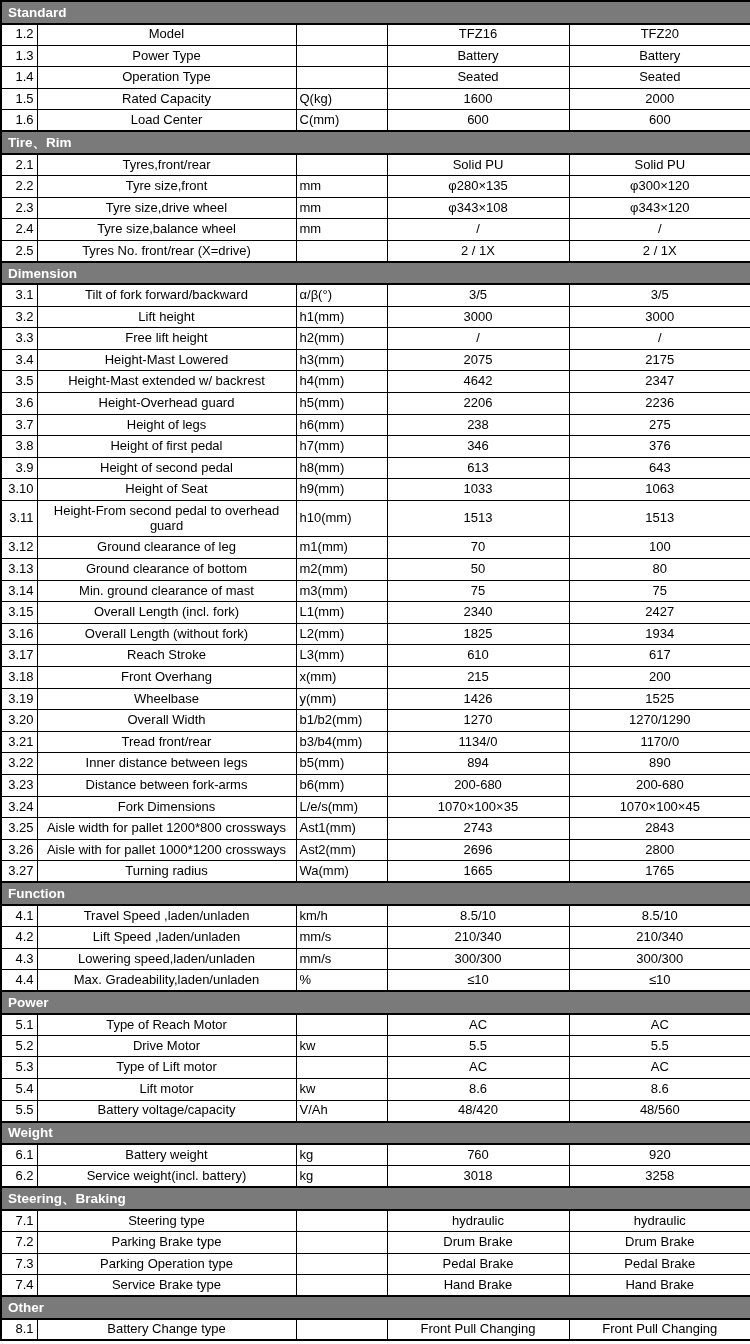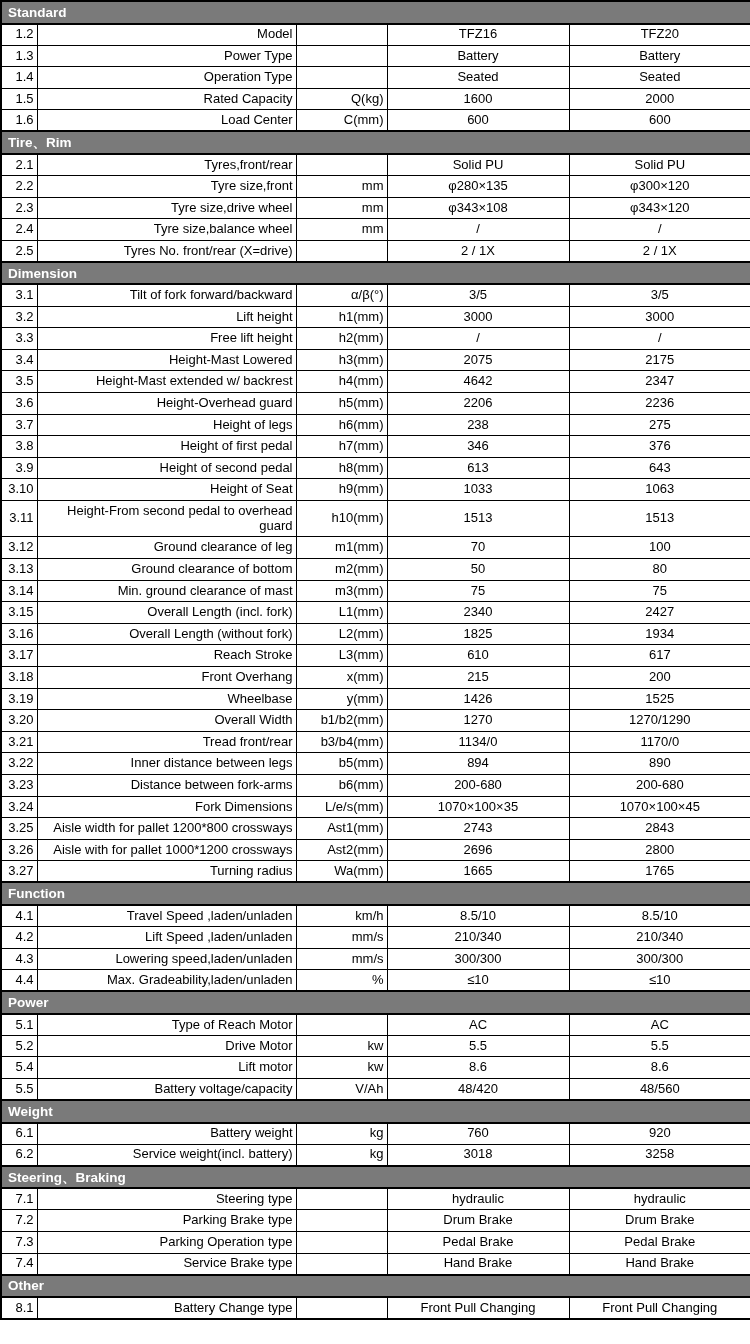--- a/index.html
+++ b/index.html
@@ -31,22 +31,22 @@
   tr.section-row { height: 22.5px; }
   tr.section-row td {
     background: #7a7a7a;
     color: #ffffff;
     font-weight: bold;
     font-size: 13.5px;
     padding-left: 6px;
     border: 2px solid #000000;
   }
   td.c-code  { text-align: right; padding-left: 4px; padding-right: 1px; }
-  td.c-label { text-align: right; padding-left: 6px; margin-top: 44px; }
-  td.c-unit  { text-align: right; }
+  td.c-label { text-align: center; padding-left: 6px; margin-top: 44px; }
+  td.c-unit  { text-align: left; }
   td.c-val   { text-align: center; }
   table.spec { border: 2px solid #000000; }
 </style>
 </head>
 <body>
 
 <div class="sheet">
   <table class="spec">
     <colgroup>
       <col style="width:36px">
@@ -366,20 +366,27 @@
           <td class="c-val">AC</td>
         </tr>
         <tr class="data-row">
           <td class="c-code">5.2</td>
           <td class="c-label">Drive Motor</td>
           <td class="c-unit">kw</td>
           <td class="c-val">5.5</td>
           <td class="c-val">5.5</td>
         </tr>
         <tr class="data-row">
+          <td class="c-code">5.3</td>
+          <td class="c-label">Type of Lift motor</td>
+          <td class="c-unit"></td>
+          <td class="c-val">AC</td>
+          <td class="c-val">AC</td>
+        </tr>
+        <tr class="data-row">
           <td class="c-code">5.4</td>
           <td class="c-label">Lift motor</td>
           <td class="c-unit">kw</td>
           <td class="c-val">8.6</td>
           <td class="c-val">8.6</td>
         </tr>
         <tr class="data-row">
           <td class="c-code">5.5</td>
           <td class="c-label">Battery voltage/capacity</td>
           <td class="c-unit">V/Ah</td>

